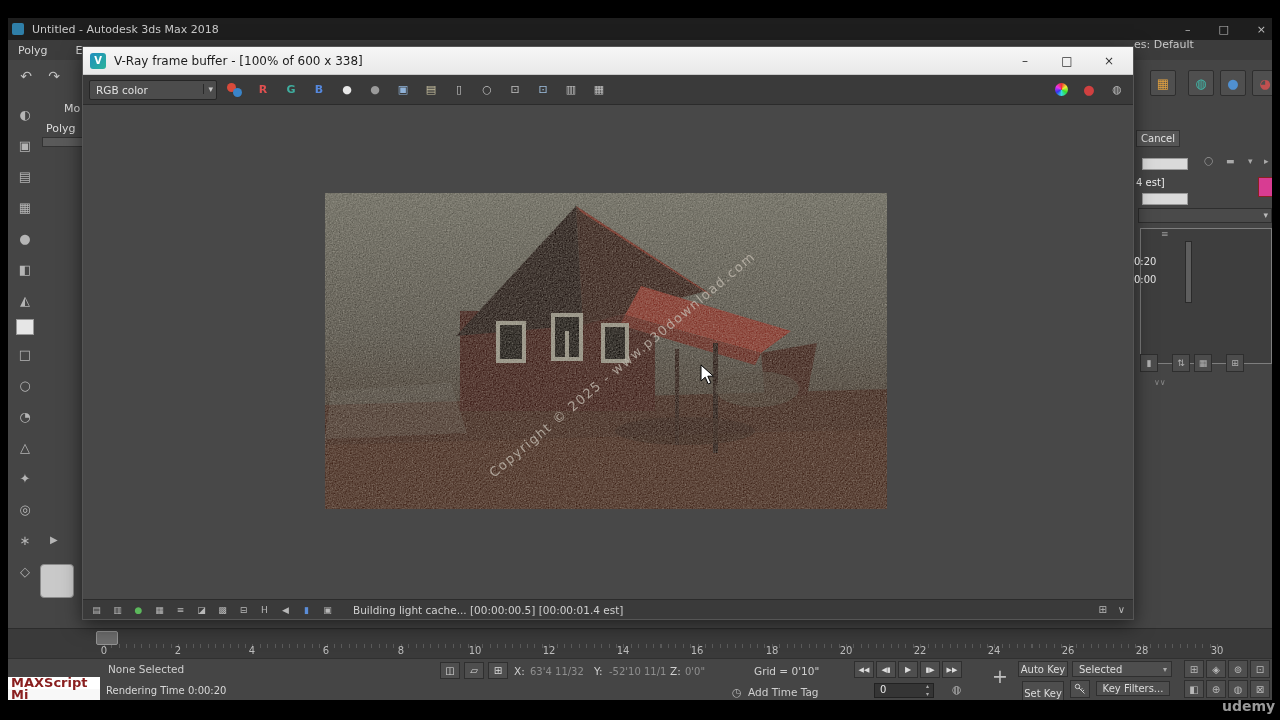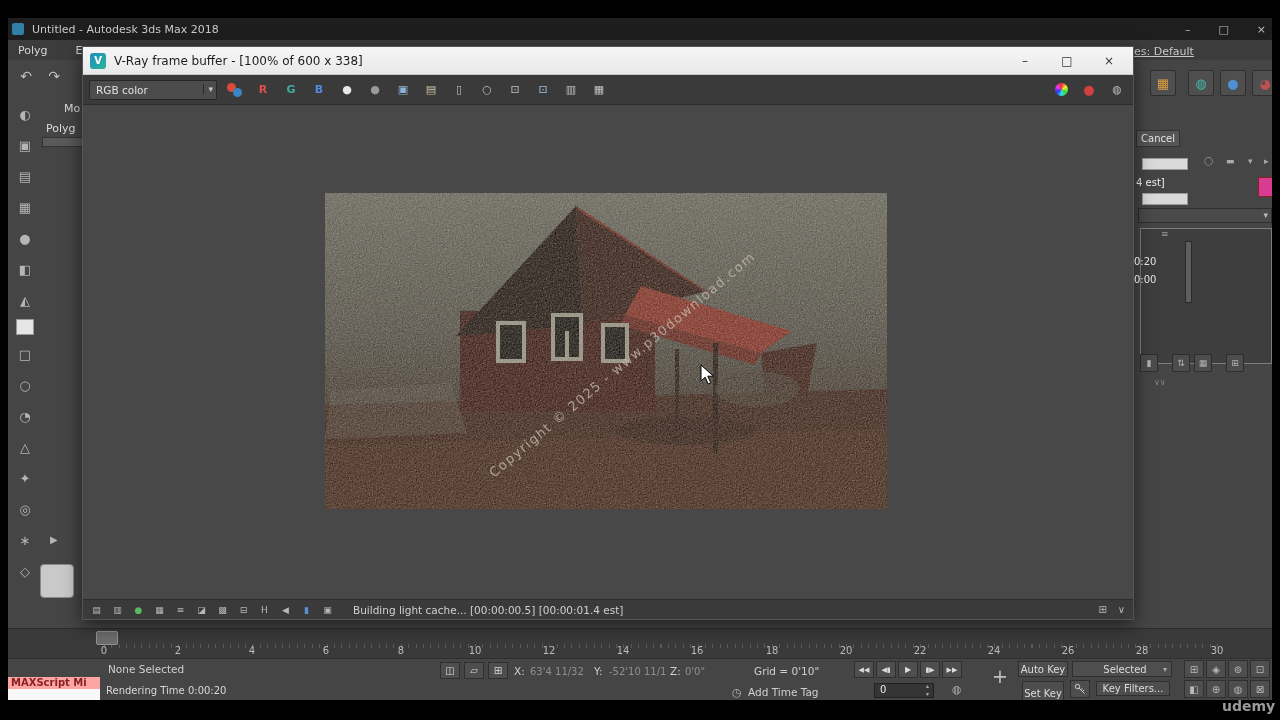--- a/index.html
+++ b/index.html
@@ -50,21 +50,21 @@
   
   .tl{left:0;top:610px;width:1264px;height:30px;background:#3a3a3a;border-top:1px solid #2c2c2c;}
   .tl-num{position:absolute;bottom:2px;transform:translateX(-50%);color:#bcbcbc;font-size:10px;}
   .tl-handle{position:absolute;left:88px;top:2px;width:22px;height:14px;background:#6d6d6d;border:1px solid #949494;border-radius:2px;}
   .tl-ticks{position:absolute;left:96px;top:15px;width:1114px;height:4px;background:repeating-linear-gradient(90deg,#5a5a5a 0 1px,transparent 1px 7.42px);}
   
   .sb{left:0;top:640px;width:1264px;height:42px;background:#454545;border-top:1px solid #303030;font-size:10.5px;color:#cfcfcf;}
   .btn{background:#4e4e4e;border:1px solid #2f2f2f;color:#dcdcdc;display:flex;align-items:center;justify-content:center;font-size:10px;}
   .navi{width:20px;height:18px;background:#4e4e4e;border:1px solid #2f2f2f;color:#b8b8b8;display:flex;align-items:center;justify-content:center;font-size:10px;}
   .grayval{color:#8f8f8f;font-size:10px;}
-  .ms-top{background:#fca5a5;color:#8a1f1f;font-weight:bold;font-size:10px;padding-left:3px;line-height:12px;}
+  .ms-top{background:#ffffff;color:#8a1f1f;font-weight:bold;font-size:13px;padding-left:3px;line-height:12px;}
   .ms-bot{background:#f8f8f8;}
   .udemy{position:absolute;left:1222px;top:698px;color:#9a9a9a;font-size:14px;font-weight:600;z-index:60;}
   .cursor{position:absolute;left:700px;top:364px;z-index:100;}
 </style>
 </head>
 <body>
 
 <div class="frame">
 
   <div class="desktop">
@@ -76,21 +76,21 @@
         <span>–</span>
         <span>□</span>
         <span>×</span>
       </span>
     </div>
 
     <div class="a mx-menu">
       <span>Polyg</span>
       <span>Edit</span>
     </div>
-    <span class="a frag" style="left:1126px;top:27px;font-size:11px;color:#c9c9c9;text-decoration:underline;">es: Default</span>
+    <span class="a frag" style="left:1126px;top:20px;font-size:11px;color:#c9c9c9;">es: Default</span>
 
     <span class="a tbico" style="left:6px;top:46px;">↶</span>
     <span class="a tbico" style="left:34px;top:46px;">↷</span>
     <span class="a topico" style="left:1142px;top:52px;color:#e0a040;">▦</span>
     <span class="a topico" style="left:1180px;top:52px;color:#40c0b0;">◍</span>
     <span class="a topico" style="left:1212px;top:52px;color:#5090d0;">●</span>
     <span class="a topico" style="left:1244px;top:52px;color:#c05050;">◕</span>
 
     <span class="a frag" style="left:56px;top:84px;">Mo</span>
     <span class="a frag" style="left:38px;top:104px;">Polyg</span>
@@ -193,21 +193,21 @@
       <span class="a btn" style="left:912px;top:2px;width:20px;height:17px;font-size:7px;">▮▶</span>
       <span class="a btn" style="left:934px;top:2px;width:20px;height:17px;font-size:7px;">▶▶</span>
 
       <div class="a" style="left:866px;top:24px;width:60px;height:15px;background:#353535;border:1px solid #222;color:#e8e8e8;font-size:10px;padding-left:5px;">0</div>
       <span class="a" style="left:918px;top:23px;color:#aaa;font-size:6px;">▴</span>
       <span class="a" style="left:918px;top:31px;color:#aaa;font-size:6px;">▾</span>
       <span class="a" style="left:944px;top:24px;color:#b0b0b0;font-size:11px;">◍</span>
       <span class="a" style="left:980px;top:6px;width:24px;height:28px;color:#c0c0c0;font-size:19px;text-align:center;">+</span>
 
       <span class="a btn" style="left:1010px;top:2px;width:50px;height:16px;">Auto Key</span>
-      <div class="a btn" style="left:1064px;top:2px;width:100px;height:16px;justify-content:center;padding-left:6px;position:absolute;">
+      <div class="a btn" style="left:1064px;top:2px;width:100px;height:16px;justify-content:flex-start;padding-left:6px;position:absolute;">
         <span>Selected</span>
         <span style="position:absolute;right:4px;color:#aaa;font-size:8px;">▾</span>
       </div>
       <span class="a btn" style="left:1014px;top:22px;width:42px;height:24px;">Set Key</span>
       <span class="a btn" style="left:1062px;top:21px;width:20px;height:18px;">
         <svg width="12" height="12" viewBox="0 0 12 12">
             <circle cx="3.5" cy="3.5" r="2.2" fill="none" stroke="#cfcfcf"></circle>
             <path d="M5 5 L10.5 10.5 M8.5 8.5 l1.6 -1.6 M6.8 6.8 l1.6 -1.6" stroke="#cfcfcf" fill="none"></path>
           </svg>
       </span>

